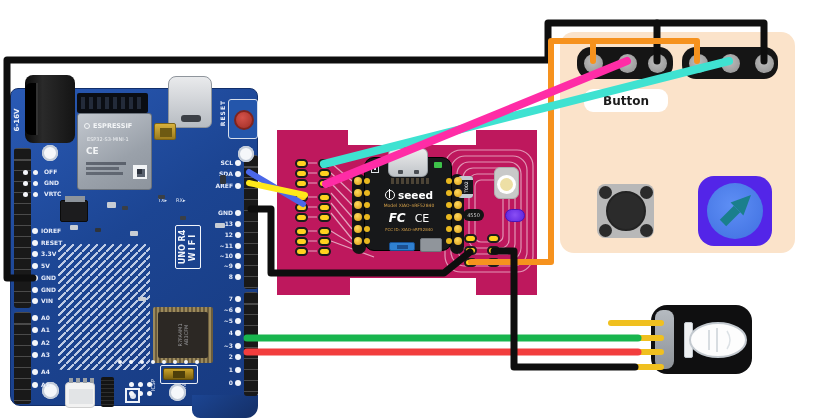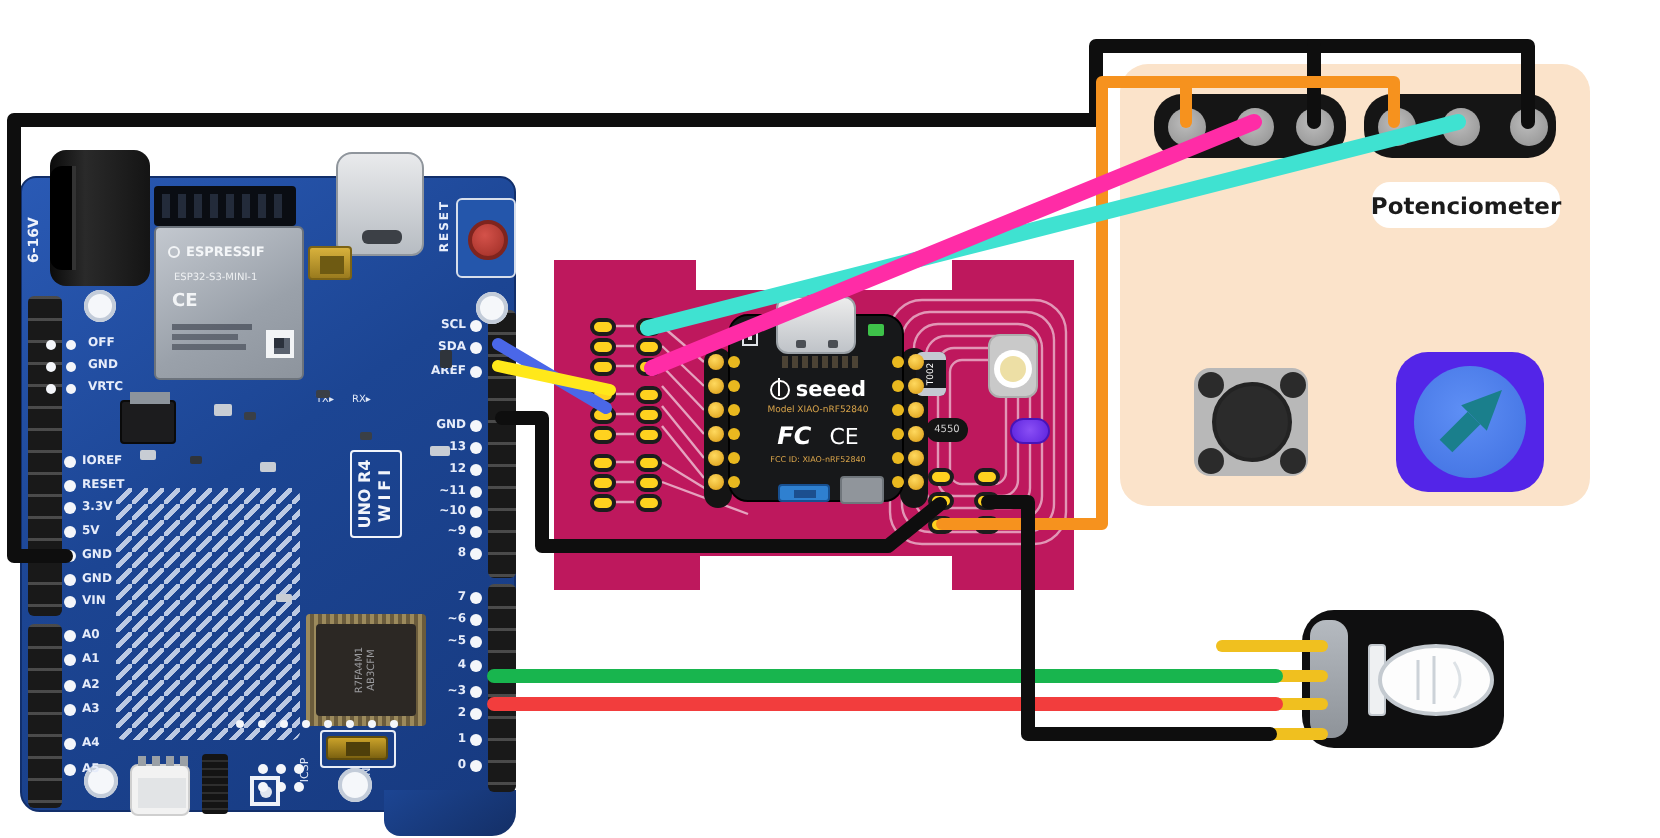--- a/index.html
+++ b/index.html
@@ -304,22 +304,22 @@
       <div class="abs" style="left: 169px; top: 84px; width: 6px; height: 6px; border-radius: 50%; background: rgb(233, 184, 31);"></div>
       <div class="abs" style="left: 87px; top: 96px; width: 6px; height: 6px; border-radius: 50%; background: rgb(233, 184, 31);"></div>
       <div class="abs" style="left: 169px; top: 96px; width: 6px; height: 6px; border-radius: 50%; background: rgb(233, 184, 31);"></div>
       <div class="abs" style="left: 87px; top: 108px; width: 6px; height: 6px; border-radius: 50%; background: rgb(233, 184, 31);"></div>
       <div class="abs" style="left: 169px; top: 108px; width: 6px; height: 6px; border-radius: 50%; background: rgb(233, 184, 31);"></div>
     </div>
 
   <div id="panel" class="abs" style="left:560px;top:32px;width:235px;height:221px;background:#fbe3ca;border-radius:14px;">
     <div id="conn1" class="abs" style="left:17px;top:15px;width:96px;height:32px;background:#151515;border-radius:14px;"></div>
     <div id="conn2" class="abs" style="left:122px;top:15px;width:96px;height:32px;background:#151515;border-radius:14px;"></div>
-    <div class="abs cen" style="left:126px;top:59px;width:94px;height:23px;background:#fff;border-radius:9px;">
-      <span class="txt" style="font-size:11.5px;font-weight:bold;color:#1b1b1b;">Potenciometer</span>
+    <div class="abs cen" style="left:24px;top:57px;width:84px;height:23px;background:#fff;border-radius:9px;">
+      <span class="txt" style="font-size:12px;font-weight:bold;color:#1b1b1b;">Button</span>
     </div>
     <div class="abs" style="left:37px;top:152px;width:57px;height:54px;background:#b8b8b8;border-radius:8px;">
       <div class="abs" style="left:1.5px;top:1.5px;width:13px;height:13px;border-radius:50%;background:#2b2b2b;"></div>
       <div class="abs" style="left:42.5px;top:1.5px;width:13px;height:13px;border-radius:50%;background:#2b2b2b;"></div>
       <div class="abs" style="left:1.5px;top:39.5px;width:13px;height:13px;border-radius:50%;background:#2b2b2b;"></div>
       <div class="abs" style="left:42.5px;top:39.5px;width:13px;height:13px;border-radius:50%;background:#2b2b2b;"></div>
       <div class="abs" style="left:8.5px;top:7px;width:40px;height:40px;border-radius:50%;background:#2b2b2b;border:2px solid #232323;"></div>
     </div>
     <div class="abs" style="left:138px;top:144px;width:74px;height:70px;background:#5325e8;border-radius:16px;">
       <div class="abs" style="left:9px;top:7px;width:56px;height:56px;border-radius:50%;background:radial-gradient(circle at 45% 40%,#5e8ff5,#3f6fe0);"></div>

